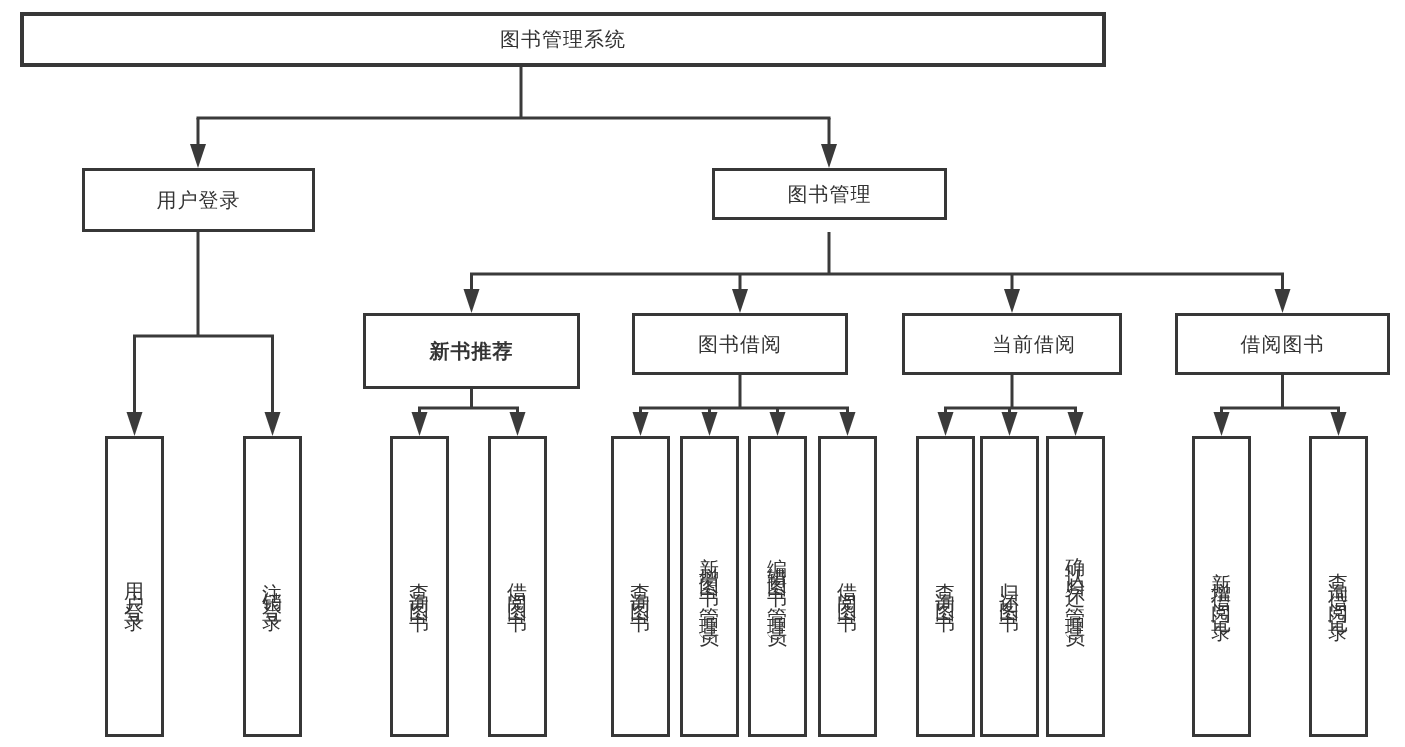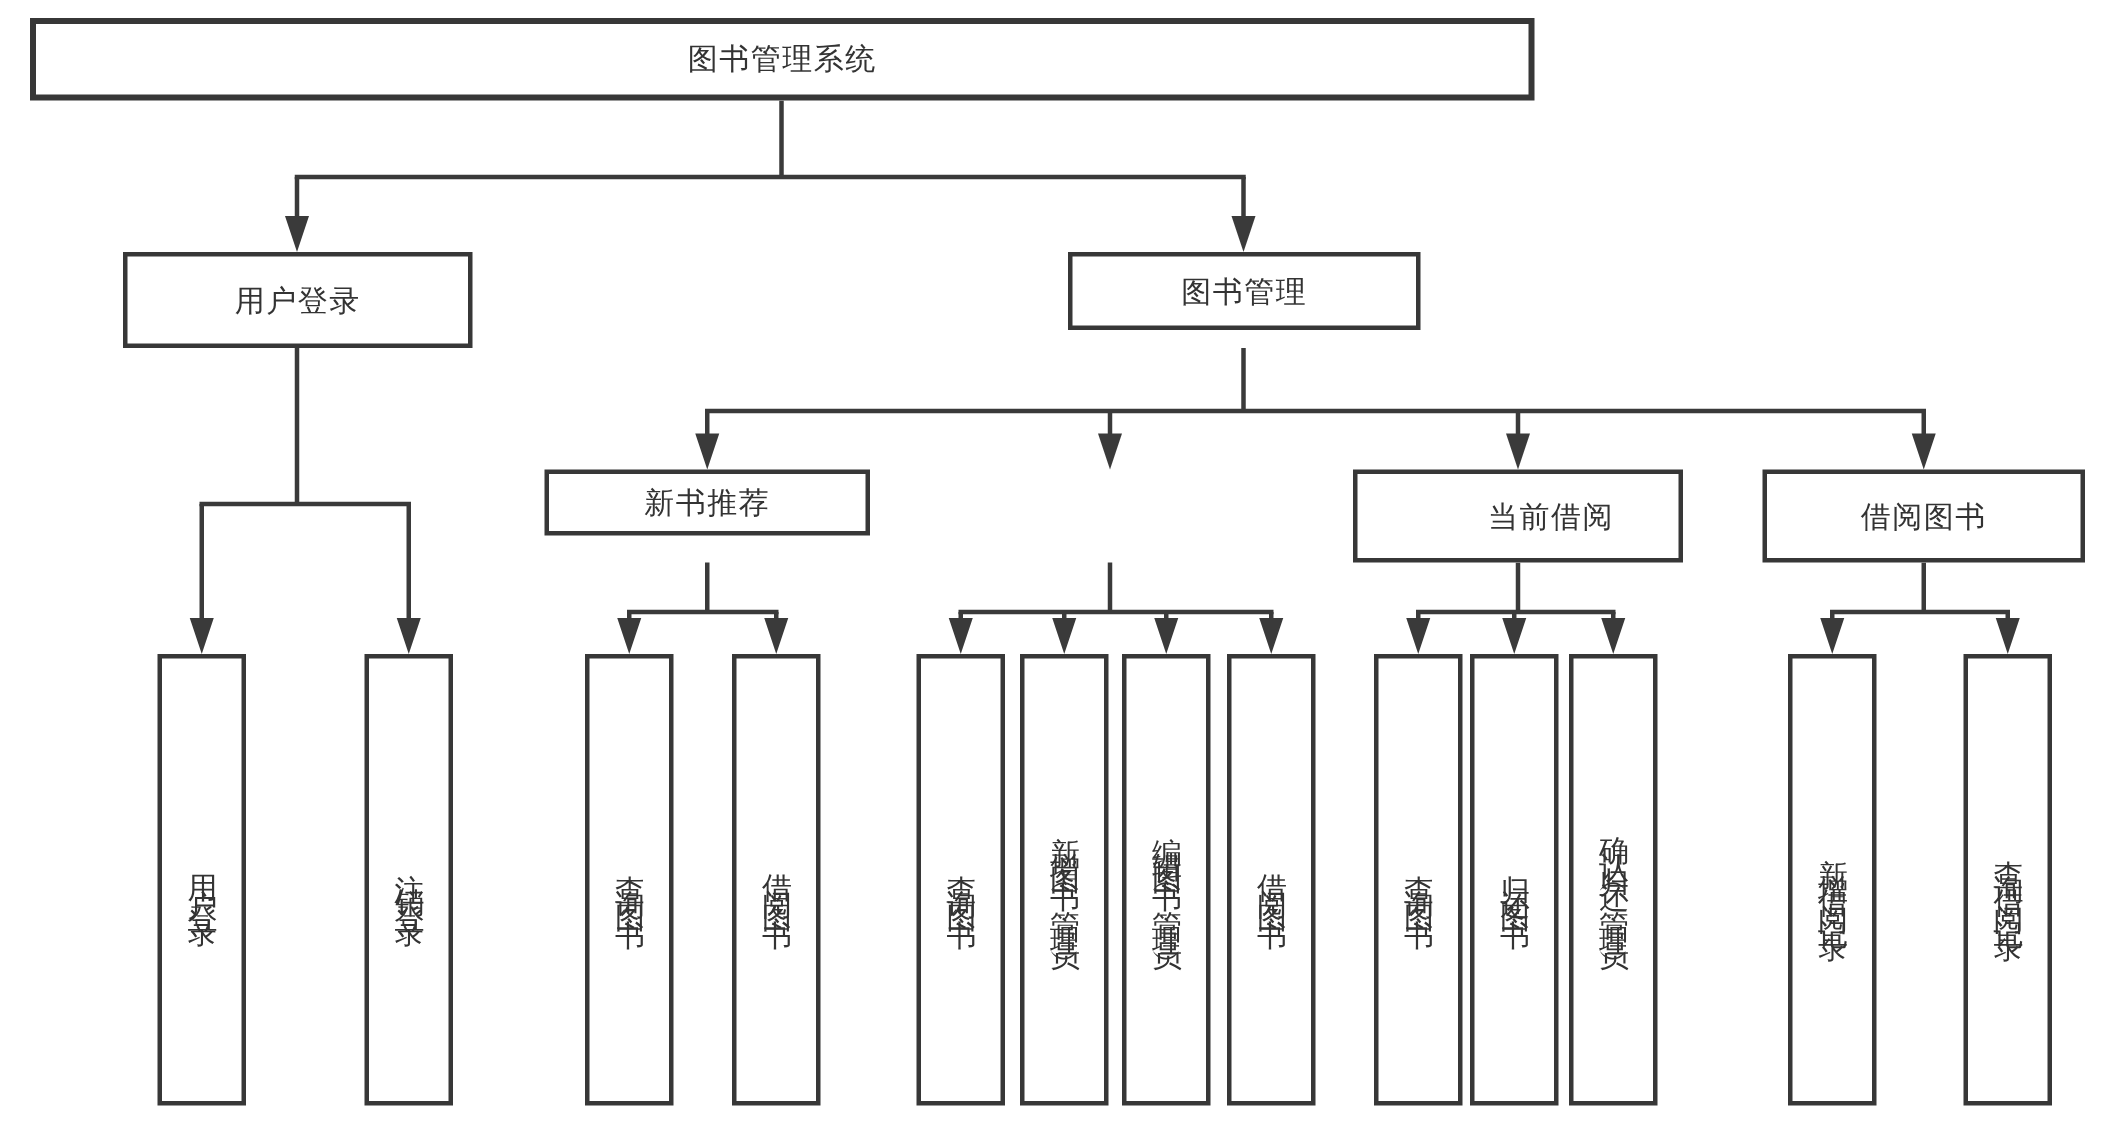--- a/index.html
+++ b/index.html
@@ -124,33 +124,36 @@
 
       <polygon points="937.5,412 953.5,412 945.5,436"></polygon>
       <polygon points="1001.5,412 1017.5,412 1009.5,436"></polygon>
       <polygon points="1067.5,412 1083.5,412 1075.5,436"></polygon>
 
       <polygon points="1213.5,412 1229.5,412 1221.5,436"></polygon>
       <polygon points="1330.5,412 1346.5,412 1338.5,436"></polygon>
     </g>
   </svg>
 
-  <div class="node root" style="left:20px; top:12px; width:1003px; height:55px;">
+  <div class="node root" style="left:20px; top:12px; width:1086px; height:55px;">
     <span class="hlabel">图书管理系统</span>
   </div>
 
   <div class="node" style="left:82px; top:168px; width:233px; height:64px;">
     <span class="hlabel">用户登录</span>
   </div>
   <div class="node" style="left:712px; top:168px; width:235px; height:52px;">
     <span class="hlabel">图书管理</span>
   </div>
 
-  <div class="node" style="left:363px; top:313px; width:217px; height:44px;">
+  <div class="node" style="left:363px; top:313px; width:217px; height:76px;font-weight:bold;">
     <span class="hlabel">新书推荐</span>
+  </div>
+  <div class="node" style="left:632px; top:313px; width:216px; height:62px;">
+    <span class="hlabel">图书借阅</span>
   </div>
   <div class="node" style="left:902px; top:313px; width:220px; height:62px;padding-left:44px;">
     <span class="hlabel">当前借阅</span>
   </div>
   <div class="node" style="left:1175px; top:313px; width:215px; height:62px;">
     <span class="hlabel">借阅图书</span>
   </div>
 
   <div class="node" style="left:105px; top:436px; width:59px; height:301px;">
     <span class="vlabel">用户登录</span>

